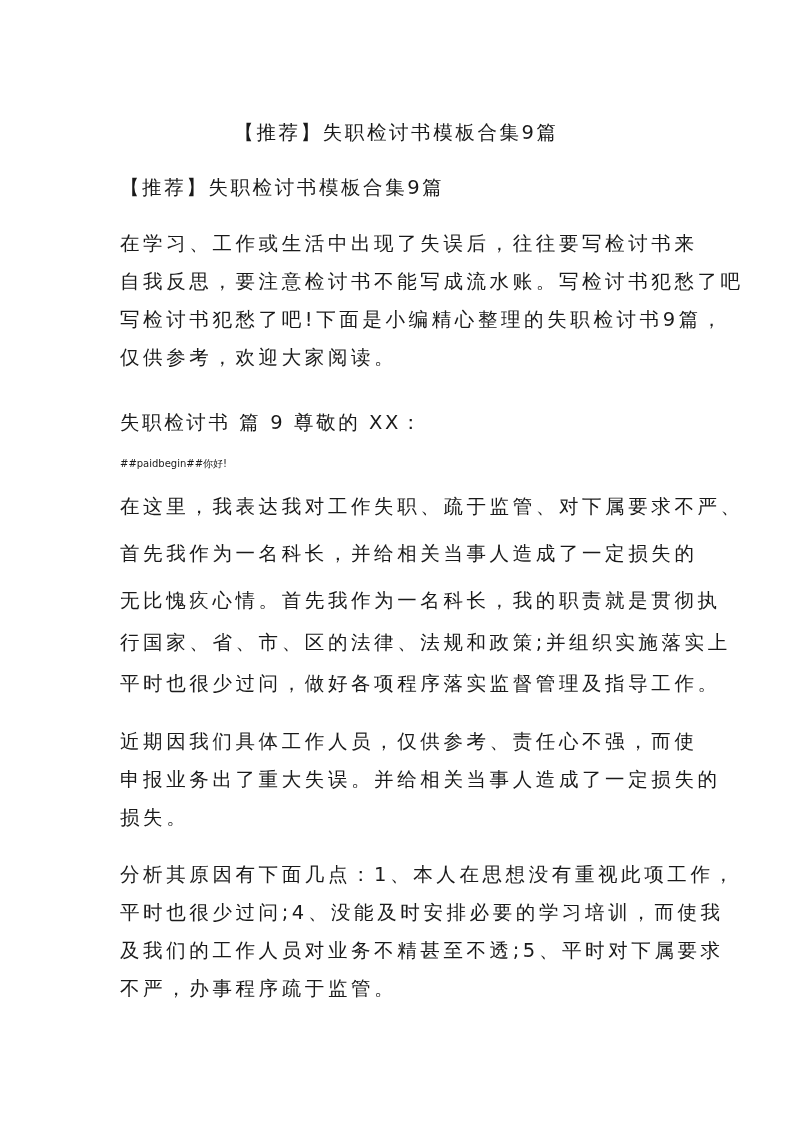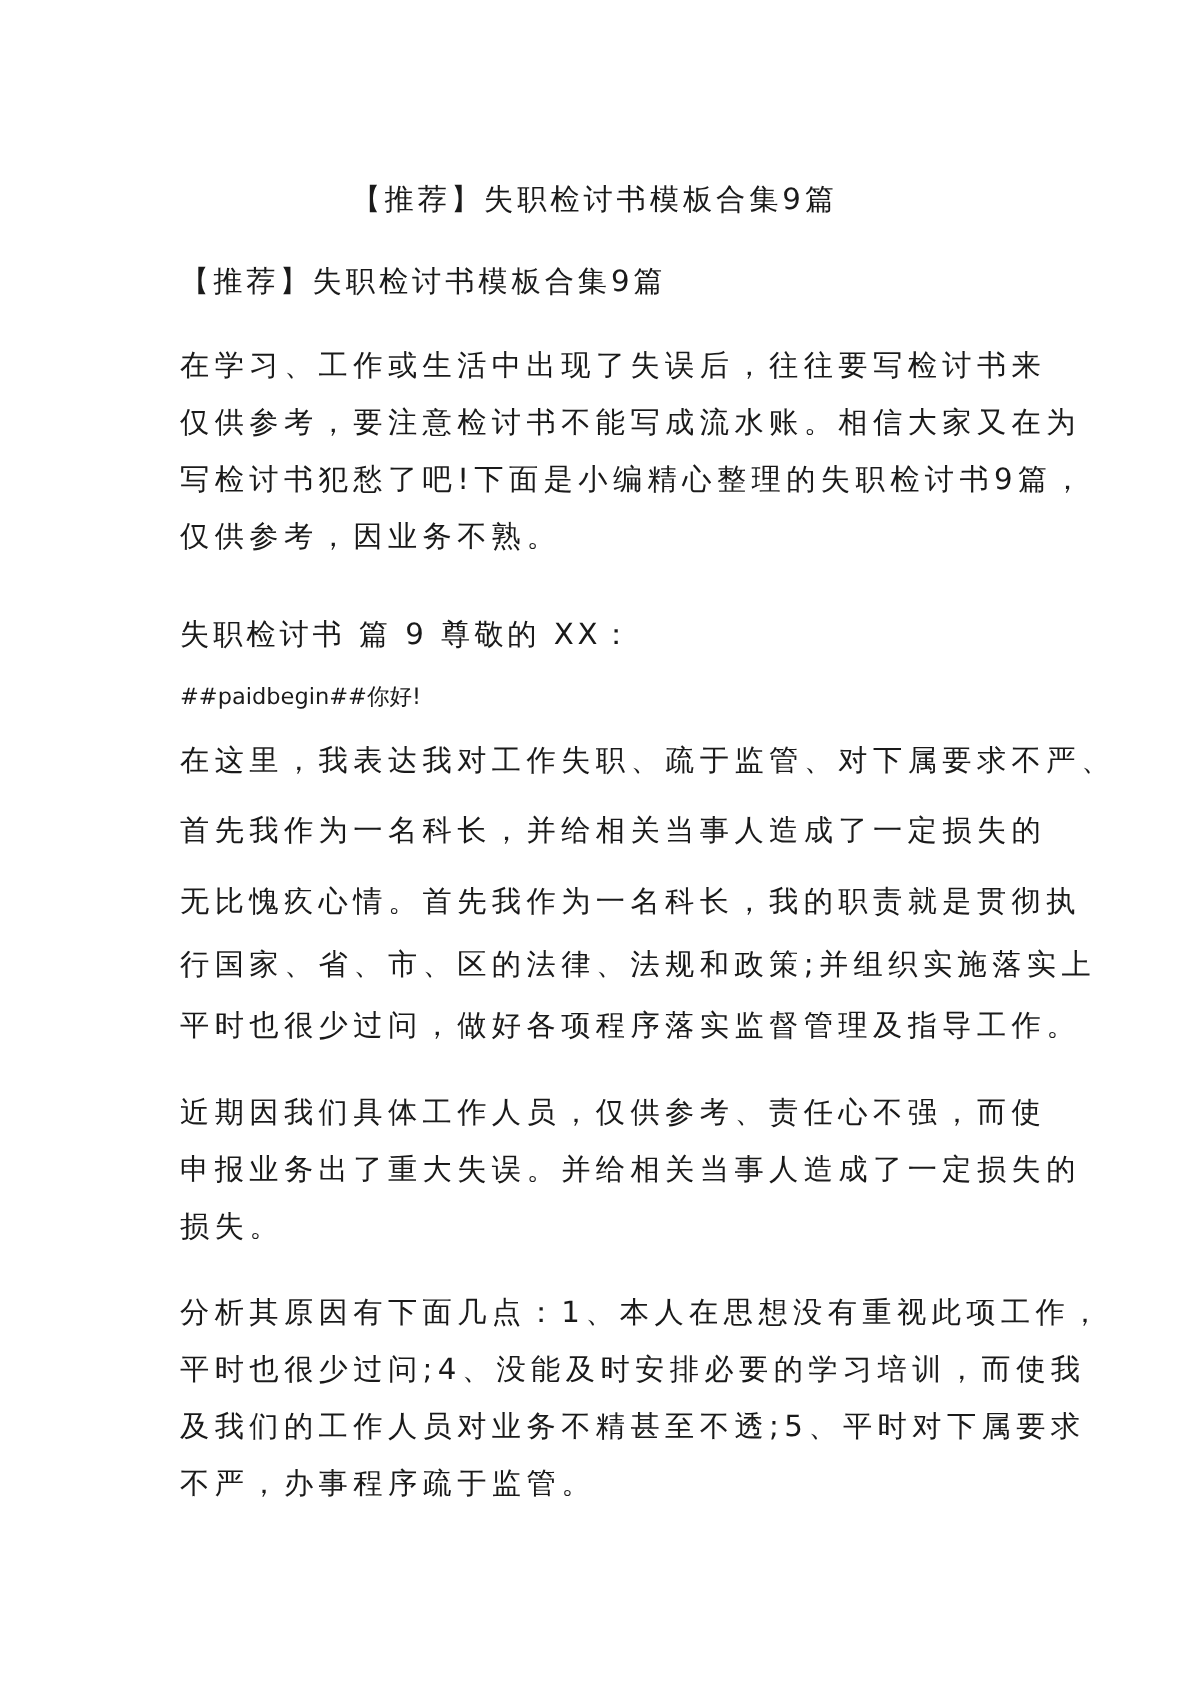--- a/index.html
+++ b/index.html
@@ -8,34 +8,34 @@
     font-family: "DejaVu Sans", "Liberation Sans", sans-serif;
     color: #1a1a1a;
   }
   .page { position: absolute; left: 0; top: 16px; width: 696px; height: 1122px; }
   .line {
     position: absolute; left: 120px; white-space: nowrap;
     font-size: 19.5px; letter-spacing: 3.6px; line-height: 26px;
   }
   .title { left: 0; width: 793px; text-align: center; top: 104px; font-size: 19.5px; letter-spacing: 2.6px; }
   .subtitle { top: 159px; letter-spacing: 2.6px; }
-  .small { font-size: 15px; letter-spacing: 0; line-height: 14px; }
+  .small { font-size: 10px; letter-spacing: 0; line-height: 14px; }
 </style>
 </head>
 <body>
 
 <div class="page">
   <div class="line title">【推荐】失职检讨书模板合集9篇</div>
   <div class="line subtitle">【推荐】失职检讨书模板合集9篇</div>
 
   <div>
     <div class="line" style="top:215px"> 在学习、工作或生活中出现了失误后，往往要写检讨书来</div>
-    <div class="line" style="top:253px">仅供参考，要注意检讨书不能写成流水账。相信大家又在为</div>
+    <div class="line" style="top:253px">自我反思，要注意检讨书不能写成流水账。写检讨书犯愁了吧</div>
     <div class="line" style="top:291px">写检讨书犯愁了吧!下面是小编精心整理的失职检讨书9篇，</div>
-    <div class="line" style="top:329px">仅供参考，因业务不熟。</div>
+    <div class="line" style="top:329px">仅供参考，欢迎大家阅读。</div>
   </div>
 
   <div class="line" style="top:394px; letter-spacing:2.6px">失职检讨书  篇 9  尊敬的 XX：</div>
   <div class="line small" style="top:441px">##paidbegin##你好!</div>
 
   <div>
     <div class="line" style="top:478px">在这里，我表达我对工作失职、疏于监管、对下属要求不严、</div>
     <div class="line" style="top:525px">首先我作为一名科长，并给相关当事人造成了一定损失的</div>
     <div class="line" style="top:572px">无比愧疚心情。首先我作为一名科长，我的职责就是贯彻执</div>
     <div class="line" style="top:614px">行国家、省、市、区的法律、法规和政策;并组织实施落实上</div>

